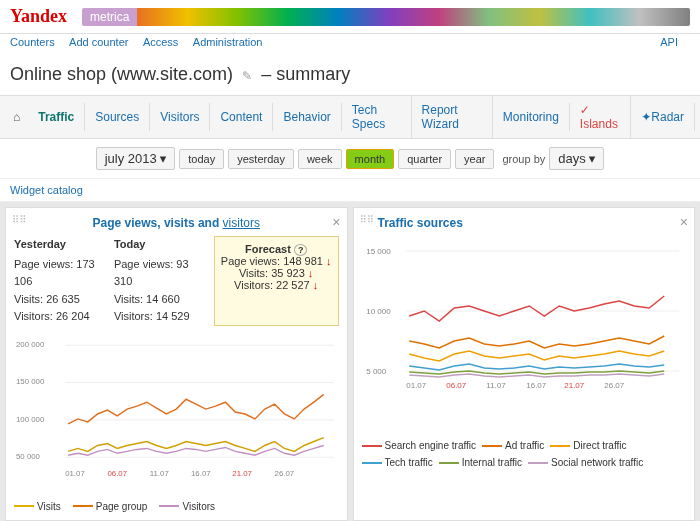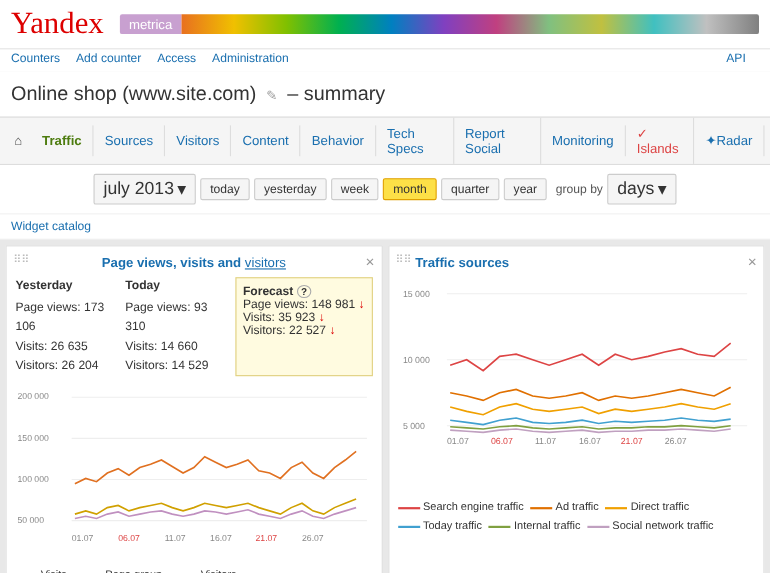--- a/index.html
+++ b/index.html
@@ -1,65 +1,65 @@
 <!DOCTYPE html>
 <html><head>
   <meta charset="utf-8">
   <style>
     * { box-sizing: border-box; margin: 0; padding: 0; }
     body { font-family: Arial, sans-serif; font-size: 12px; background: #f0f0f0; color: #333; }
     
     
     .header { background: #fff; padding: 6px 10px; display: flex; align-items: center; border-bottom: 1px solid #ddd; }
-    .logo { font-size: 28px; font-weight: normal; color: #d00; margin-right: 15px; font-family: Georgia, serif; }
+    .logo { font-size: 18px; font-weight: bold; color: #d00; margin-right: 15px; font-family: Georgia, serif; }
     .logo span { color: #d00; }
     .metrica-bar { display: flex; align-items: center; flex: 1; }
     .metrica-text { background: #c8a0d0; color: #fff; padding: 2px 8px; font-size: 12px; border-radius: 2px 0 0 2px; }
     .rainbow-bar { height: 18px; flex: 1; background: linear-gradient(to right, #e87020, #f0c000, #80c000, #00b050, #0080c0, #8040c0, #c04080, #80c080, #c0c040, #40c0c0, #c0c0c0, #808080); border-radius: 0 2px 2px 0; }
     
     .nav-links { background: #fff; padding: 2px 10px 6px 10px; font-size: 11px; }
     .nav-links a { color: #1a6faf; text-decoration: none; margin-right: 12px; }
     .nav-links .api { float: right; }
     
     
     .page-title { text-align: left; font-size: 18px; font-weight: normal; padding: 10px; background: #fff; color: #333; }
     .page-title .icon { font-size: 12px; color: #999; margin: 0 4px; }
     
     
     .tab-bar { background: #f5f5f5; border-top: 1px solid #ddd; border-bottom: 1px solid #ddd; display: flex; align-items: center; padding: 0 5px; }
     .tab-home { padding: 6px 8px; cursor: pointer; color: #555; }
     .tab { padding: 7px 10px; cursor: pointer; color: #1a6faf; font-size: 12px; border-right: 1px solid #ddd; }
-    .tab.active { color: #4d7c0f; font-weight: bold; }
+    .tab.active { color: #0f766e; font-weight: bold; }
     .tab-islands { color: #d44; }
     
     
     .date-controls { background: #fff; padding: 8px 10px; display: flex; align-items: center; justify-content: center; gap: 4px; border-bottom: 1px solid #eee; }
     .date-btn { padding: 3px 8px; border: 1px solid #ccc; background: #f5f5f5; cursor: pointer; font-size: 11px; color: #333; border-radius: 2px; }
-    .date-btn.active { background: #fde047; border-color: #e0a000; }
-    .date-period { padding: 3px 8px; border: 1px solid #ccc; background: #f5f5f5; cursor: pointer; font-size: 16px; color: #333; border-radius: 2px; display: flex; align-items: center; gap: 3px; }
+    .date-btn.active { background: #84cc16; border-color: #e0a000; }
+    .date-period { padding: 3px 8px; border: 1px solid #ccc; background: #f5f5f5; cursor: pointer; font-size: 13px; color: #333; border-radius: 2px; display: flex; align-items: center; gap: 3px; }
     .groupby-label { font-size: 11px; color: #555; margin-left: 4px; }
     
     
     .widget-catalog-bar { background: #fff; padding: 5px 10px; border-bottom: 1px solid #eee; font-size: 11px; color: #1a6faf; cursor: pointer; }
     
     
     .main-content { background: #e8e8e8; padding: 5px; display: grid; grid-template-columns: 1fr 1fr; gap: 5px; }
     
     
     .widget { background: #fff; border: 1px solid #ddd; padding: 8px; position: relative; }
     .widget-title { font-size: 12px; font-weight: bold; margin-bottom: 6px; }
     .widget-title a { color: #1a6faf; text-decoration: none; }
     .widget-close { position: absolute; top: 6px; right: 6px; color: #999; cursor: pointer; font-size: 14px; }
     .widget-handle { position: absolute; top: 6px; left: 6px; color: #bbb; font-size: 10px; cursor: move; }
     
     
     .stats-row { display: flex; gap: 8px; margin-bottom: 8px; }
     .stat-box { flex: 1; font-size: 11px; line-height: 1.6; }
     .stat-box .stat-label { font-weight: bold; font-size: 11px; margin-bottom: 2px; }
-    .forecast-box { background: #fffbe0; border: 1px solid #e0d080; padding: 6px; font-size: 11px; }
+    .forecast-box { background: #fffbe0; border: 1px solid #e0d080; padding: 6px; font-size: 11px; text-align: center; }
     .forecast-box .stat-label { font-weight: bold; }
     .forecast-value { color: #d00; }
     
     
     .chart-area { width: 100%; }
     
     
     .legend { display: flex; gap: 12px; margin-top: 4px; flex-wrap: wrap; }
     .legend-item { display: flex; align-items: center; gap: 3px; font-size: 10px; }
     .legend-dot { width: 20px; height: 2px; display: inline-block; }
@@ -92,21 +92,21 @@
 </div>
 
 <div class="tab-bar">
   <div class="tab-home">⌂</div>
   <div class="tab active">Traffic</div>
   <div class="tab">Sources</div>
   <div class="tab">Visitors</div>
   <div class="tab">Content</div>
   <div class="tab">Behavior</div>
   <div class="tab">Tech Specs</div>
-  <div class="tab">Report Social</div>
+  <div class="tab">Report Wizard</div>
   <div class="tab">Monitoring</div>
   <div class="tab tab-islands">✓ Islands</div>
   <div class="tab">✦Radar</div>
 </div>
 
 <div class="date-controls">
   <button class="date-period">
     <span>july 2013</span>
     <span>▾</span>
   </button>
@@ -247,21 +247,21 @@
       <div class="legend-item">
         <span style="background:#e07000;width:20px;height:2px;display:inline-block"></span>
         <span>Ad traffic</span>
       </div>
       <div class="legend-item">
         <span style="background:#f0a000;width:20px;height:2px;display:inline-block"></span>
         <span>Direct traffic</span>
       </div>
       <div class="legend-item">
         <span style="background:#40a0d0;width:20px;height:2px;display:inline-block"></span>
-        <span>Today traffic</span>
+        <span>Tech traffic</span>
       </div>
       <div class="legend-item">
         <span style="background:#80a040;width:20px;height:2px;display:inline-block"></span>
         <span>Internal traffic</span>
       </div>
       <div class="legend-item">
         <span style="background:#c0a0c0;width:20px;height:2px;display:inline-block"></span>
         <span>Social network traffic</span>
       </div>
     </div>

